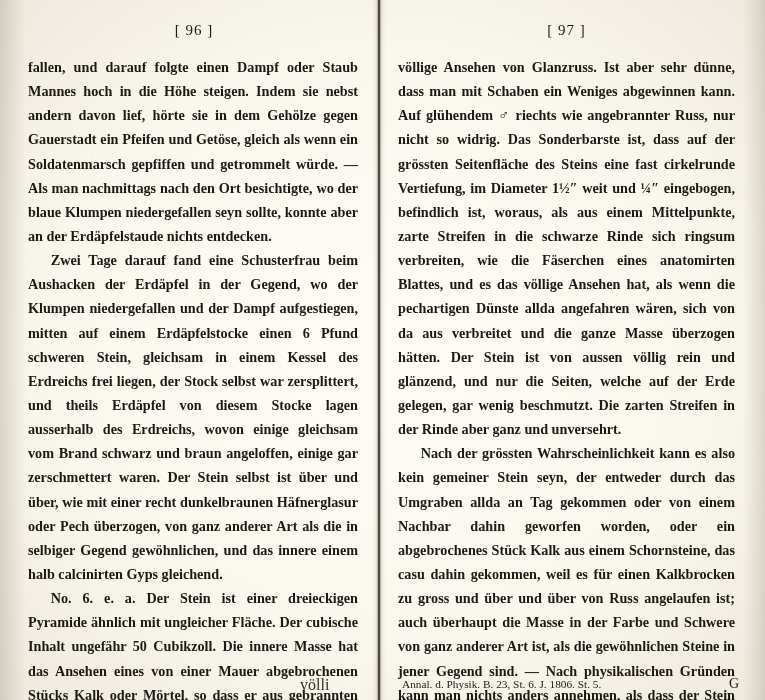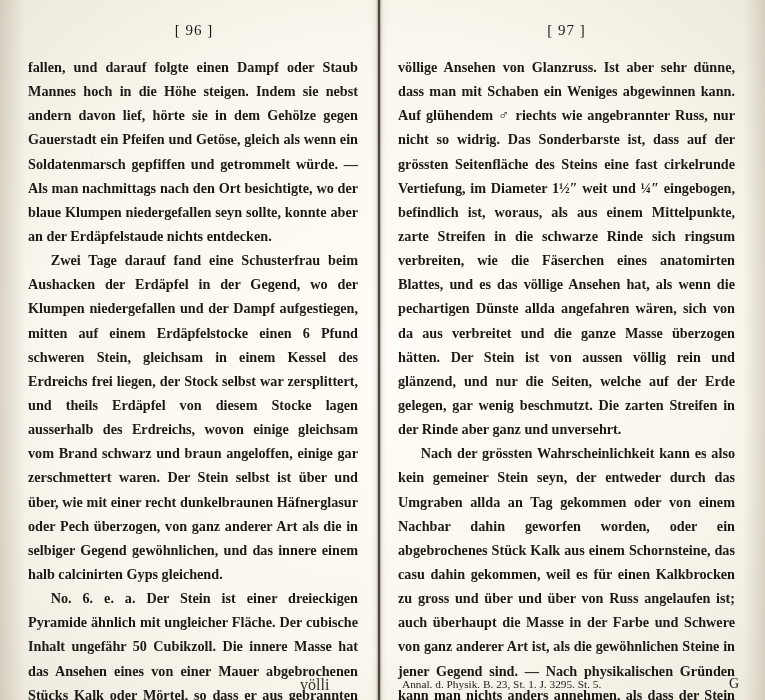--- a/index.html
+++ b/index.html
@@ -146,20 +146,20 @@
     <div class="pagenum">[  97  ]</div>
     <div class="body-text">
       <p class="noindent">völlige Ansehen von Glanzruss.  Ist aber sehr dünne, dass man mit Schaben ein Weniges abgewinnen kann.  Auf glühendem ♂ riechts wie angebrannter Russ, nur nicht so widrig.  Das Sonderbarste ist, dass auf der grössten Seitenfläche des Steins eine fast cirkelrunde Vertiefung, im Diameter 1½″ weit und ¼″ eingebogen, befindlich ist, woraus, als aus einem Mittelpunkte, zarte Streifen in die schwarze Rinde sich ringsum verbreiten, wie die Fäserchen eines anatomirten Blattes, und es das völlige Ansehen hat, als wenn die pechartigen Dünste allda angefahren wären, sich von da aus verbreitet und die ganze Masse überzogen hätten.  Der Stein ist von aussen völlig rein und glänzend, und nur die Seiten, welche auf der Erde gelegen, gar wenig beschmutzt.  Die zarten Streifen in der Rinde aber ganz und unversehrt.</p>
       <p>Nach der grössten Wahrscheinlichkeit kann es also kein gemeiner Stein seyn, der entweder durch das Umgraben allda an Tag gekommen oder von einem Nachbar dahin geworfen worden,  oder ein abgebrochenes Stück Kalk aus einem Schornsteine, das casu dahin gekommen, weil es für einen Kalkbrocken zu gross und über und über von Russ angelaufen ist; auch überhaupt die Masse in der Farbe und Schwere von ganz anderer Art ist, als die gewöhnlichen Steine in jener Gegend sind. —  Nach physikalischen Gründen kann man nichts anders annehmen, als dass der Stein irgend wo unter der Erde von Entzündung bituminöser Dünste so schwarz</p>
     </div>
   </div>
 
   <div class="catchword">völli</div>
 
   <div class="footer">
-    <span>Annal. d. Physik. B. 23, St. 1. J. 3295. St. 5.</span>
+    <span>Annal. d. Physik. B. 23, St. 6. J. 1806. St. 5.</span>
     <span class="sig">G</span>
   </div>
 
   <div class="speckle"></div>
   <div class="edge-shadow-left"></div>
   <div class="edge-shadow-right"></div>
 </div>
 
 </body></html>

